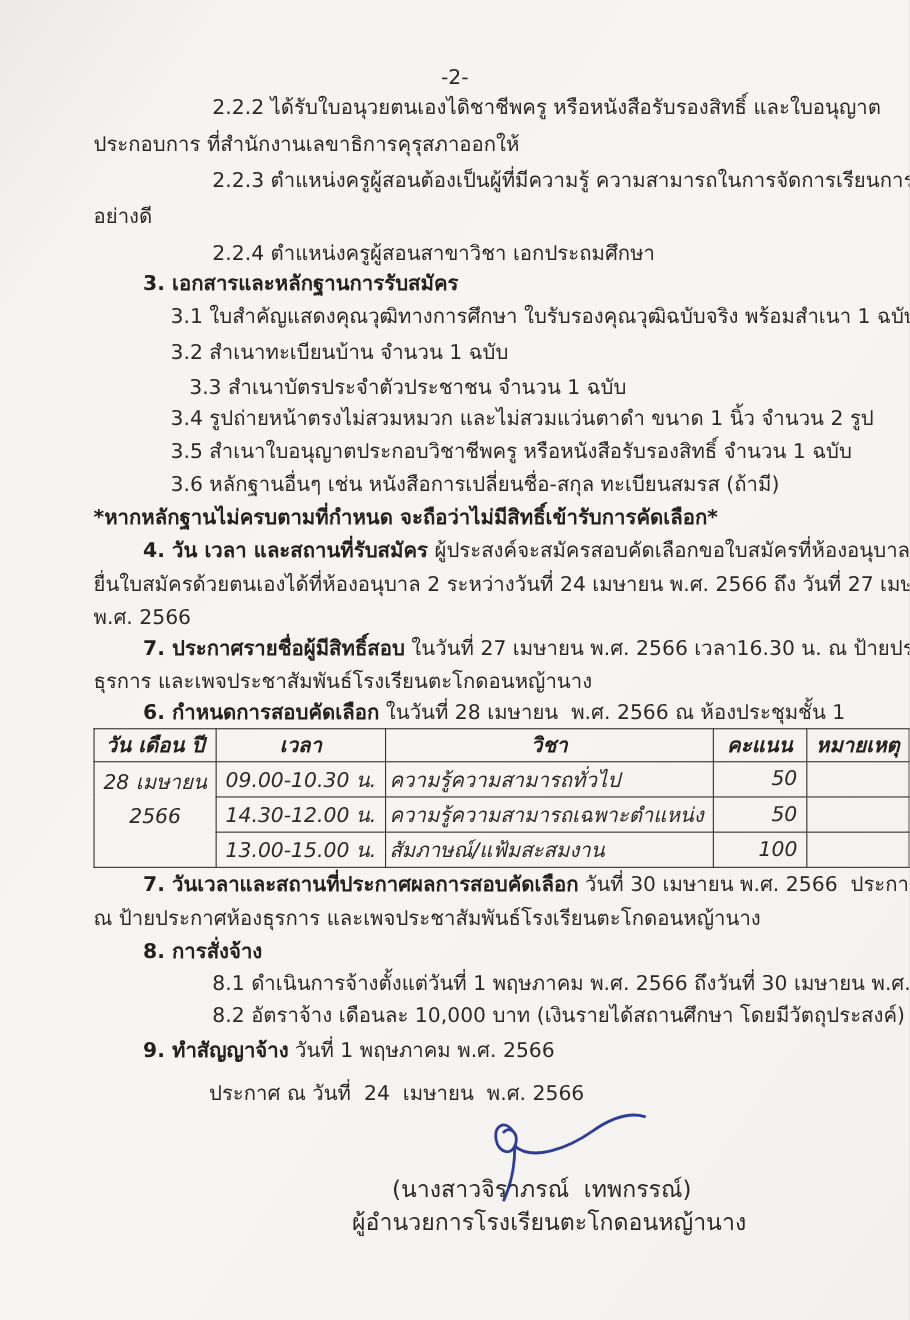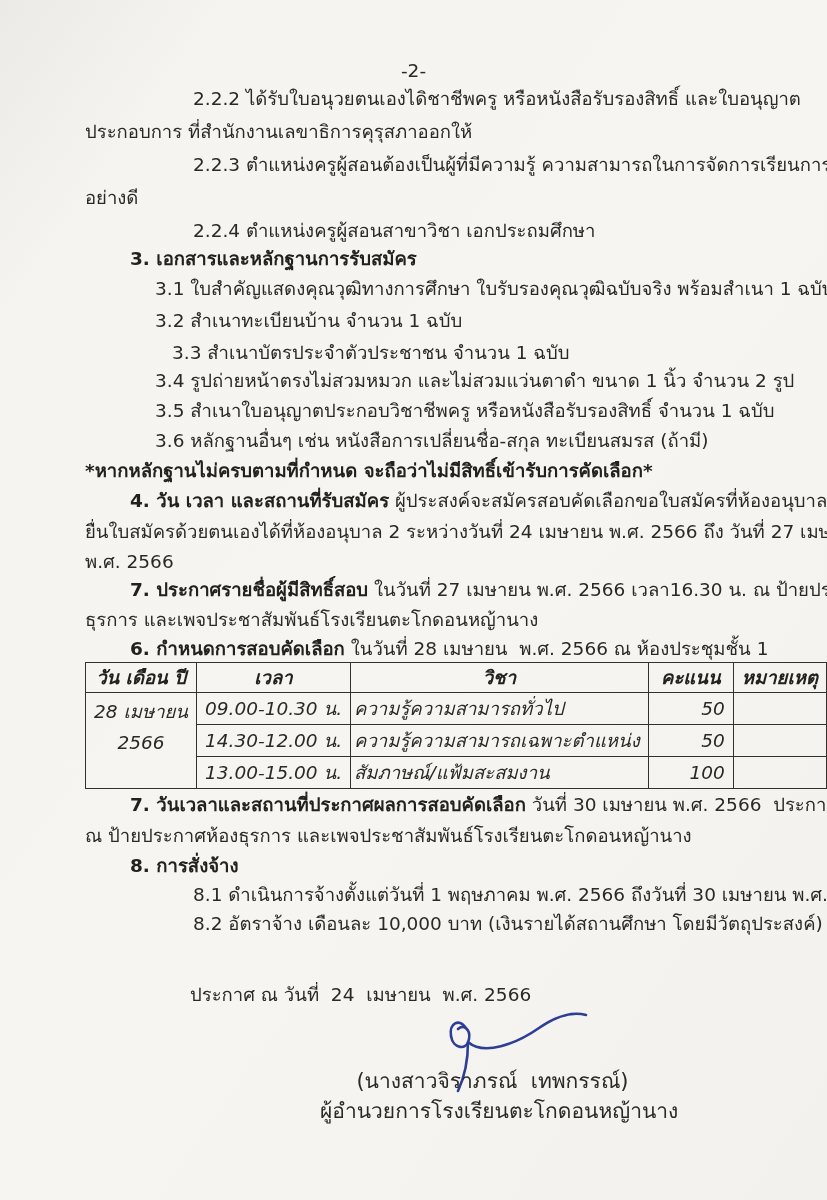--- a/index.html
+++ b/index.html
@@ -118,20 +118,21 @@
   </tbody>
     </table>
 
   <div class="ln" style="top:792px;left:130px;"><span class="b">7. วันเวลาและสถานที่ประกาศผลการสอบคัดเลือก</span><span> วันที่ 30 เมษายน พ.ศ. 2566  ประกาศผลสอบ</span></div>
   <div class="ln" style="top:823px;left:85px;">ณ ป้ายประกาศห้องธุรการ และเพจประชาสัมพันธ์โรงเรียนตะโกดอนหญ้านาง</div>
 
   <div class="ln b" style="top:853px;left:130px;">8. การสั่งจ้าง</div>
   <div class="ln" style="top:882px;left:193px;">8.1 ดำเนินการจ้างตั้งแต่วันที่ 1 พฤษภาคม พ.ศ. 2566 ถึงวันที่ 30 เมษายน พ.ศ. 2567</div>
   <div class="ln" style="top:911px;left:193px;">8.2 อัตราจ้าง เดือนละ 10,000 บาท (เงินรายได้สถานศึกษา โดยมีวัตถุประสงค์)</div>
 
+  <div class="ln" style="top:943px;left:130px;"><span class="b">9. ทำสัญญาจ้าง</span><span> วันที่ 1 พฤษภาคม พ.ศ. 2566</span></div>
 
   <div class="ln" style="top:982px;left:190px;">ประกาศ ณ วันที่  24  เมษายน  พ.ศ. 2566</div>
 
   <svg class="sig" viewBox="0 0 168 96" aria-hidden="true">
     <path d="M44,30 C37,20 27,25 29,38 C31,51 45,53 47,41 C49,31 41,26 36,31"></path>
     <path d="M46,44 C46,60 43,78 36,93 M46,44 C62,58 94,46 117,30 C133,19 150,13 164,17"></path>
   </svg>
 
   <div class="signerblock">
     <div class="row">(นางสาวจิราภรณ์  เทพกรรณ์)</div>

